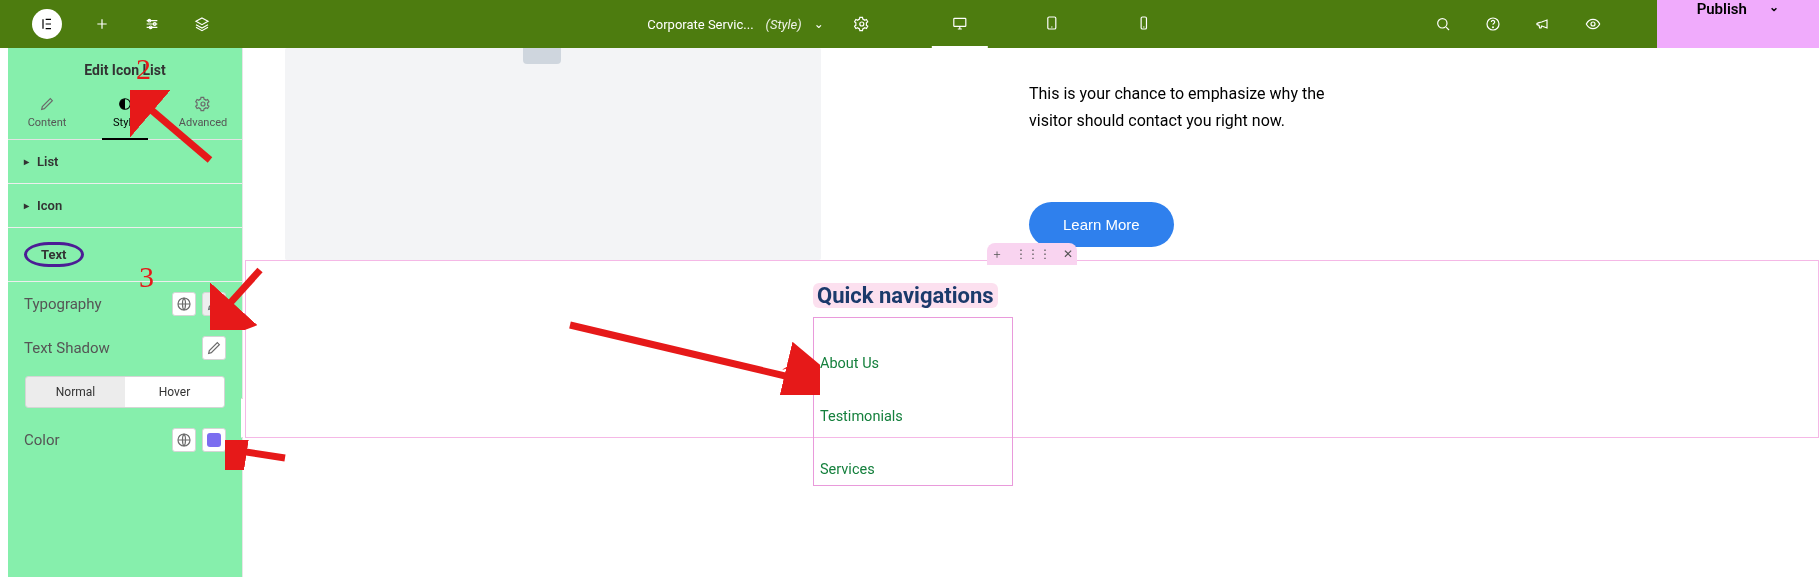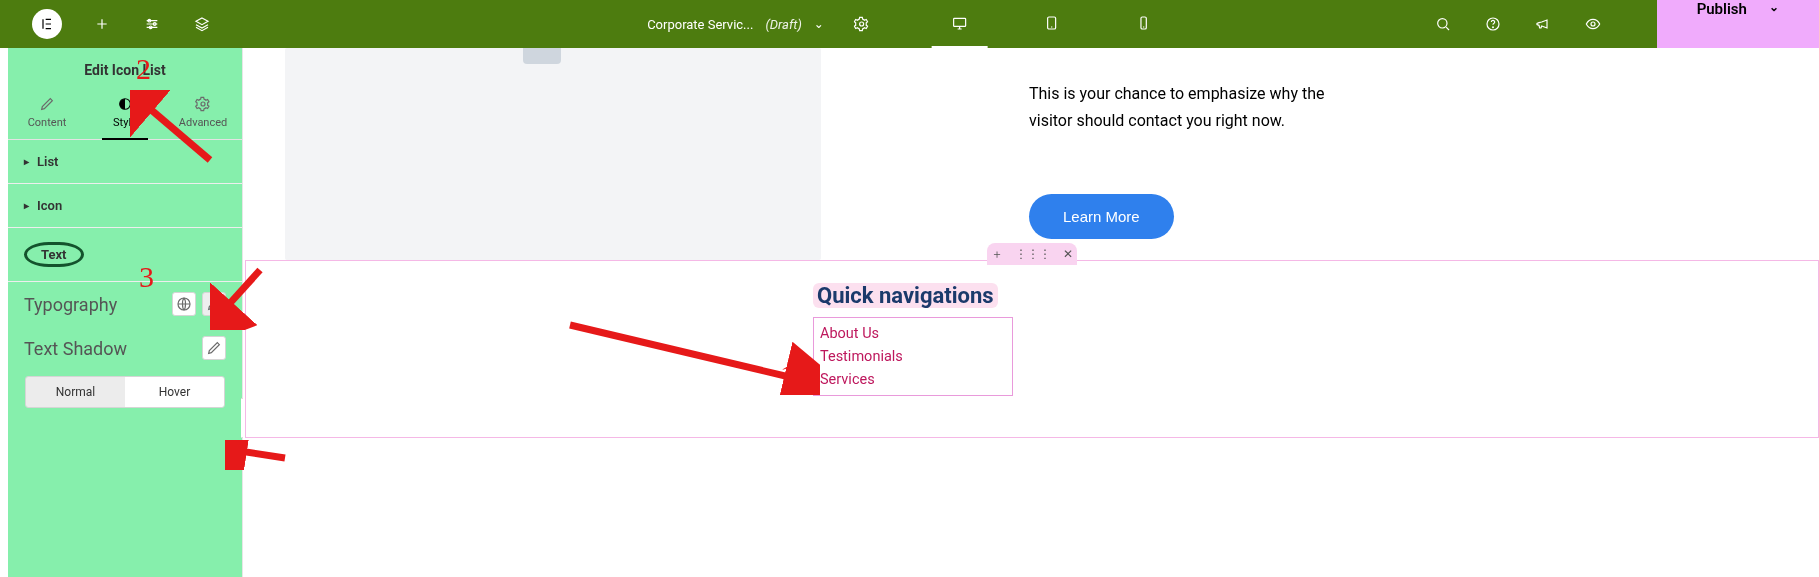--- a/index.html
+++ b/index.html
@@ -25,49 +25,49 @@
 .panel-tabs { display: flex; border-bottom: 1px solid #e3e3e3; }
 .panel-tabs .ptab { flex: 1; text-align: center; padding: 8px 0 10px; font-size: 11px; color: #555; cursor: pointer; position: relative; }
 .panel-tabs .ptab.active { color: #000; }
 .panel-tabs .ptab.active::after { content:""; position:absolute; left:16px; right:16px; bottom:-1px; height:2px; background:#000; }
 .ptab .ticon { display:block; margin: 0 auto 4px; width:16px; height:16px; }
 
 .accordion-sec { border-bottom: 1px solid #eee; padding: 14px 16px; font-size: 13px; font-weight: 600; display:flex; align-items:center; gap:8px; cursor:pointer; }
 .accordion-sec .caret { font-size: 10px; }
 
 .text-row { padding: 14px 16px; font-size: 13px; font-weight: 600; display:flex; align-items:center; gap:8px; }
-.text-row .ellipse { display:inline-block; border: 3px solid #14532d; border-radius: 50% / 60%; padding: 2px 14px; font-weight:700; }
-
-.ctrl-row { display:flex; align-items:center; justify-content:space-between; padding: 10px 16px; font-size: 18px; color:#555; }
+.text-row .ellipse { display:inline-block; border: 3px solid #4c1d95; border-radius: 50% / 60%; padding: 2px 14px; font-weight:700; }
+
+.ctrl-row { display:flex; align-items:center; justify-content:space-between; padding: 10px 16px; font-size: 15px; color:#555; }
 .ctrl-btns { display:flex; gap:6px; }
 .sq-btn { width:24px; height:24px; border:1px solid #d5d5d5; background:#fff; display:flex; align-items:center; justify-content:center; border-radius:3px; cursor:pointer; }
 .sq-btn.active { background:#eee; }
 .sq-btn .sw { width:14px; height:14px; background:#7c6ef0; border-radius:3px; }
 
 .seg { display:flex; margin: 6px 17px 10px; border:1px solid #d5d5d5; border-radius:3px; overflow:hidden; }
 .seg .seg-btn { flex:1; text-align:center; padding:8px 0; font-size:12px; cursor:pointer; background:#fff; }
 .seg .seg-btn.active { background:#ececec; }
 
 .panel-expander { position:absolute; right:-11px; top:350px; width:12px; height:40px; background:#fff; border:1px solid #ddd; border-left:none; border-radius:0 4px 4px 0; display:flex; align-items:center; justify-content:center; font-size:10px; color:#666; cursor:pointer; }
 
 
 .canvas { position:absolute; left: 243px; right:0; top:48px; bottom:0; background:#fff; }
 .graybox { position:absolute; left:42px; top:0; width:536px; height:212px; background:#f3f4f6; border-radius:2px; }
 .graybox .gray-tab { position:absolute; top:0; left:238px; width:38px; height:16px; background:#cfd6de; border-radius:0 0 4px 4px; }
 
 .right-copy { position:absolute; left:786px; top:32px; width:330px; font-size:16px; line-height:1.7; color:#000000; }
-.learn-btn { position:absolute; left:786px; top:146px; background:#2f80ed; color:#fff; border:none; border-radius:30px; padding:14px 34px; font-size:15px; cursor:pointer; }
+.learn-btn { position:absolute; left:786px; top:154px; background:#2f80ed; color:#fff; border:none; border-radius:30px; padding:14px 34px; font-size:15px; cursor:pointer; }
 
 
 .sec-outline { position:absolute; left:2px; right:0; top:212px; height:178px; border:1px solid #f5b8e6; }
 .sec-handle { position:absolute; left:50%; transform:translateX(-50%); top:-18px; width:90px; height:22px; background:#f9d4f0; border-radius:8px 8px 0 0; display:flex; align-items:center; justify-content:center; gap:12px; font-size:12px; color:#555; }
 
 .quick-nav-title { position:absolute; left:567px; top:22px; font-size:22px; font-weight:700; color:#1b3a6b; background:#fce0ef; padding:0 4px;border-radius:6px; }
 .nav-list-box { position:absolute; left:567px; top:56px; width:200px; border:1px solid #e99adb; padding: 4px 6px; }
-.nav-list-box .nav-item { color:#be185d; font-size:14.5px; padding:3px 0; cursor:pointer; }
+.nav-list-box .nav-item { color:#15803d; font-size:14.5px; padding:3px 0; cursor:pointer;margin-top:30px; }
 
 
 .ann-num { position:absolute; color:#e61919; font-size:30px; font-weight:500; font-family: Georgia, serif; }
 .arrow-svg { position:absolute; pointer-events:none; }
 
 svg.icon { width:16px; height:16px; stroke:#fff; fill:none; stroke-width:1.8; }
 svg.icon.dark { stroke:#6b6b6b; }
 </style>
 </head>
 <body>
@@ -94,21 +94,21 @@
     </div>
     <div class="icon-btn">
       <svg class="icon" viewBox="0 0 24 24">
           <path d="M12 3l9 5-9 5-9-5 9-5zM3 13l9 5 9-5M3 17l9 5 9-5"></path>
         </svg>
     </div>
   </div>
 
   <div class="center">
     <span>Corporate Servic...</span>
-    <span class="draft">(Draft)</span>
+    <span class="draft">(Style)</span>
     <span class="chev">⌄</span>
     <div class="icon-btn" style="margin-left:16px">
       <svg class="icon" viewBox="0 0 24 24">
           <circle cx="12" cy="12" r="3"></circle>
           <path d="M19 12a7 7 0 0 0-.2-1.7l2.1-1.6-2-3.4-2.5 1a7 7 0 0 0-2.9-1.7L13 2h-4l-.5 2.6a7 7 0 0 0-2.9 1.7l-2.5-1-2 3.4 2.1 1.6A7 7 0 0 0 3 12c0 .6.1 1.1.2 1.7l-2.1 1.6 2 3.4 2.5-1a7 7 0 0 0 2.9 1.7L9 22h4l.5-2.6a7 7 0 0 0 2.9-1.7l2.5 1 2-3.4-2.1-1.6c.1-.6.2-1.1.2-1.7z"></path>
         </svg>
     </div>
     <div class="device-icons">
       <div class="dev active">
         <svg class="icon" viewBox="0 0 24 24">
@@ -227,20 +227,34 @@
           </svg>
       </div>
     </div>
   </div>
 
   <div class="seg">
     <div class="seg-btn active"><span>Normal</span></div>
     <div class="seg-btn"><span>Hover</span></div>
   </div>
 
+  <div class="ctrl-row">
+    <span>Color</span>
+    <div class="ctrl-btns">
+      <div class="sq-btn">
+        <svg class="icon dark" viewBox="0 0 24 24">
+            <circle cx="12" cy="12" r="9"></circle>
+            <path d="M3 12h18M12 3c3 3 3 15 0 18M12 3c-3 3-3 15 0 18"></path>
+          </svg>
+      </div>
+      <div class="sq-btn">
+          <span class="sw"></span>
+        </div>
+    </div>
+  </div>
 
   <div class="panel-expander">‹</div>
 </div>
 
 <div class="canvas">
   <div class="graybox">
     <div class="gray-tab"></div>
   </div>
 
   <div class="right-copy">This is your chance to emphasize why the visitor should contact you right now.</div>

